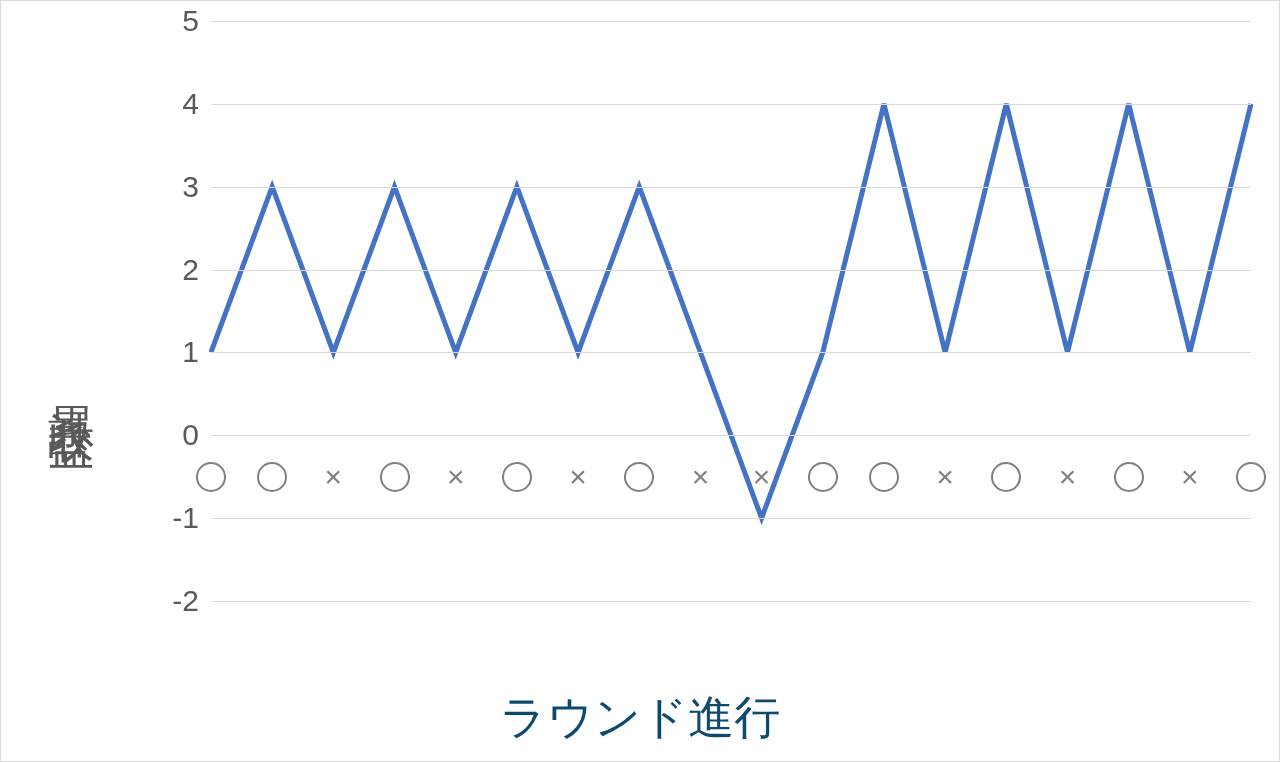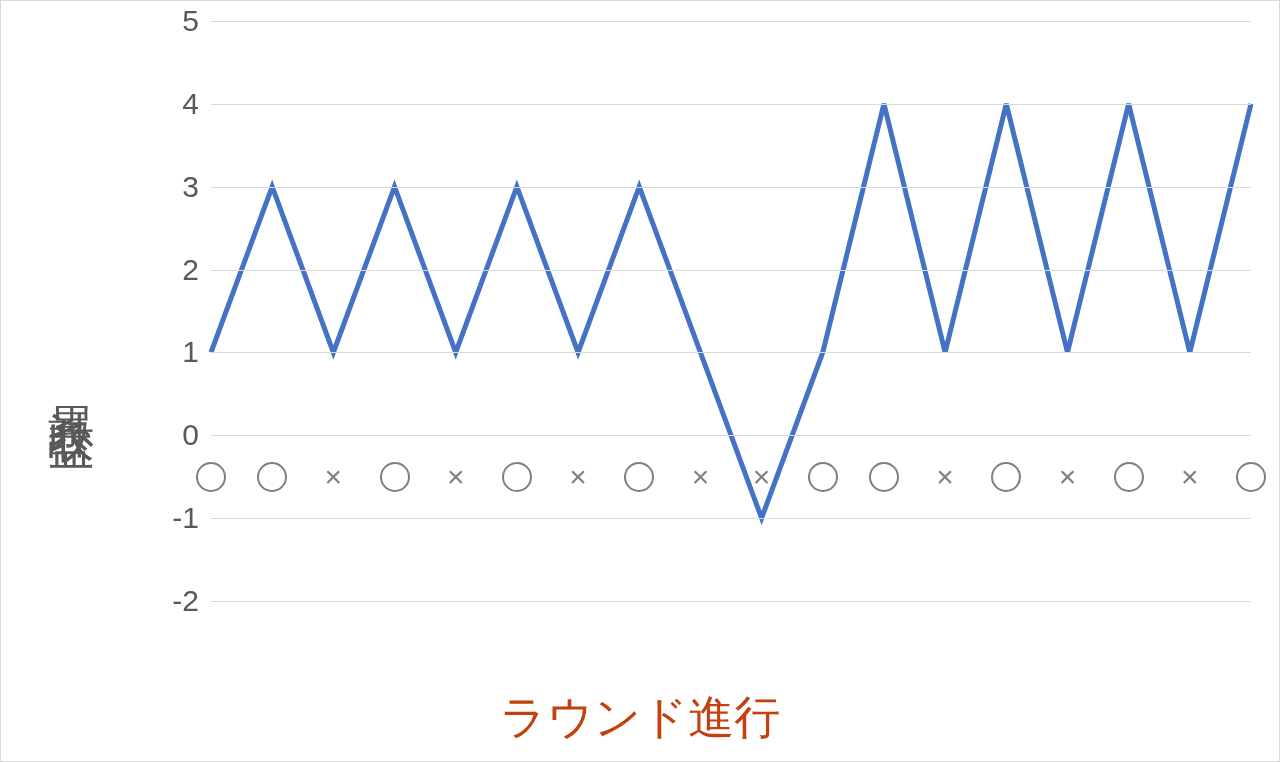--- a/index.html
+++ b/index.html
@@ -56,21 +56,21 @@
     letter-spacing: 6px;
   }
   .x-axis-title {
     position: absolute;
     left: 50%;
     transform: translateX(-50%);
     bottom: 12px;
     width: 1040px;
     text-align: center;
     font-size: 46px;
-    color: #c2410c;
+    color: #0c4a6e;
   }
   svg.line-layer {
     position: absolute;
     left: 0;
     top: 0;
     width: 100%;
     height: 100%;
     overflow: visible;
   }
   polyline.series {

